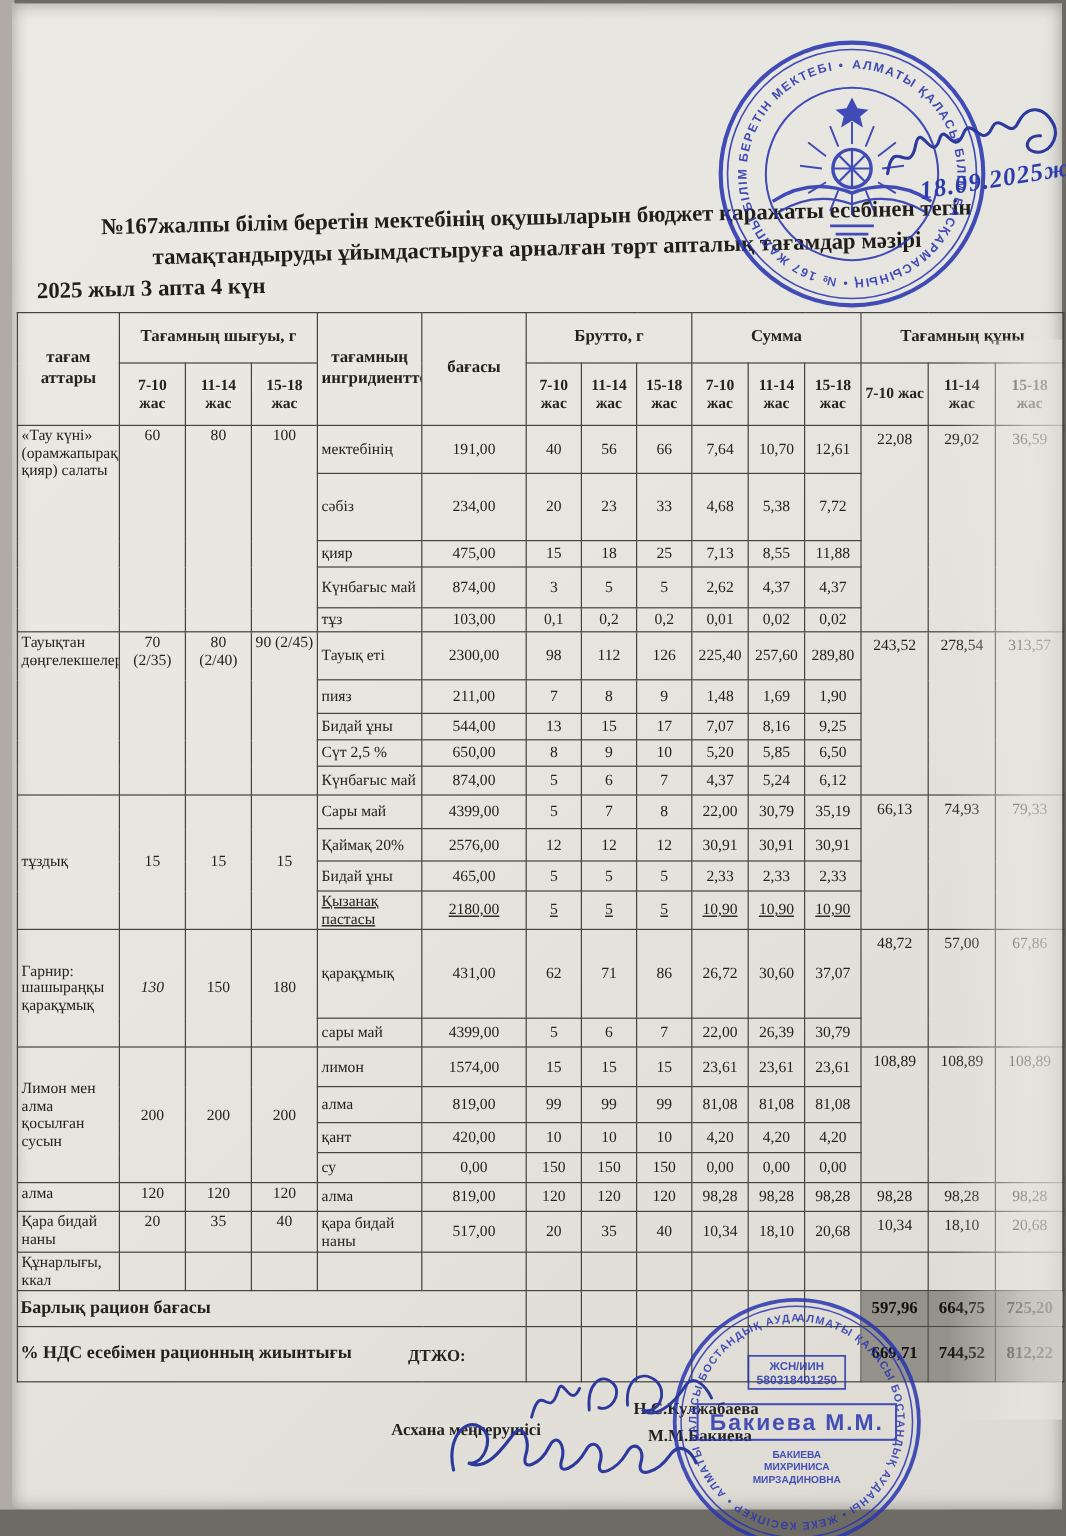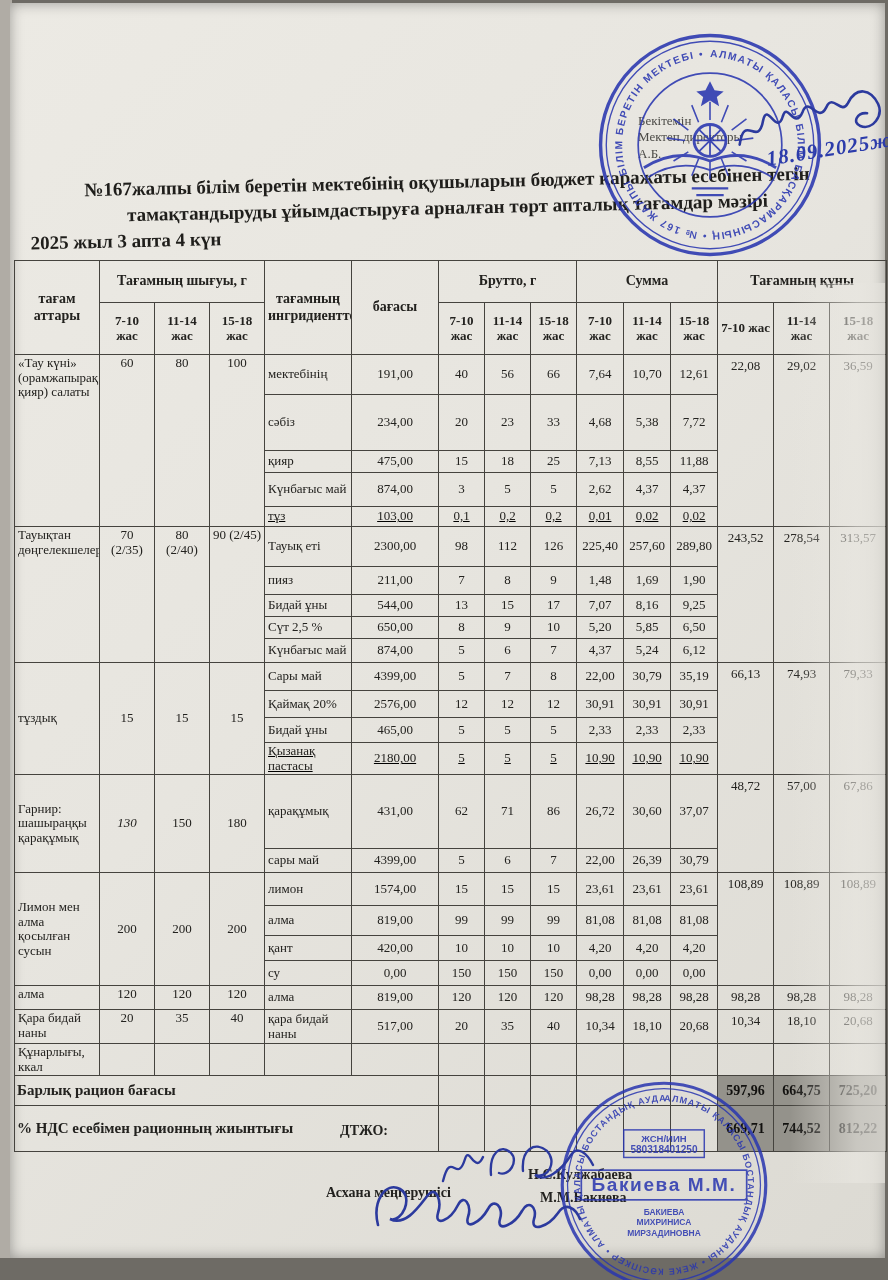--- a/index.html
+++ b/index.html
@@ -58,25 +58,20 @@
     background:linear-gradient(to right, rgba(233,231,225,0) 0%, rgba(233,231,225,.62) 70%, rgba(226,224,218,.75) 100%);
   }
 </style>
 </head>
 <body>
 
 <div class="edge-strip"></div>
 
 <div class="paper">
 
-  <div class="approval">
-    <div>Бекітемін</div>
-    <div>Мектеп директоры</div>
-    <div>А.Б.</div>
-  </div>
 
   <svg class="stamp-top" viewBox="0 0 200 200">
     <g fill="none" stroke="#2936b0">
       <circle cx="100" cy="100" r="96" stroke-width="3"></circle>
       <circle cx="100" cy="100" r="91" stroke-width="1.2"></circle>
       <circle cx="100" cy="100" r="63" stroke-width="1.5"></circle>
     </g>
     <defs>
       <path id="ringTop" d="M100,23 a77,77 0 1,1 -0.1,0"></path>
     </defs>
@@ -193,21 +188,21 @@
           <tr style="height: 34px;">
             <td class="ing">Күнбағыс май</td>
             <td class="num">874,00</td>
             <td class="num">3</td>
             <td class="num">5</td>
             <td class="num">5</td>
             <td class="num">2,62</td>
             <td class="num">4,37</td>
             <td class="num">4,37</td>
           </tr>
-          <tr style="height: 20px; text-decoration: underline;">
+          <tr style="height: 20px;">
             <td class="ing">тұз</td>
             <td class="num">103,00</td>
             <td class="num">0,1</td>
             <td class="num">0,2</td>
             <td class="num">0,2</td>
             <td class="num">0,01</td>
             <td class="num">0,02</td>
             <td class="num">0,02</td>
           </tr>
           <tr style="height: 40px;">

